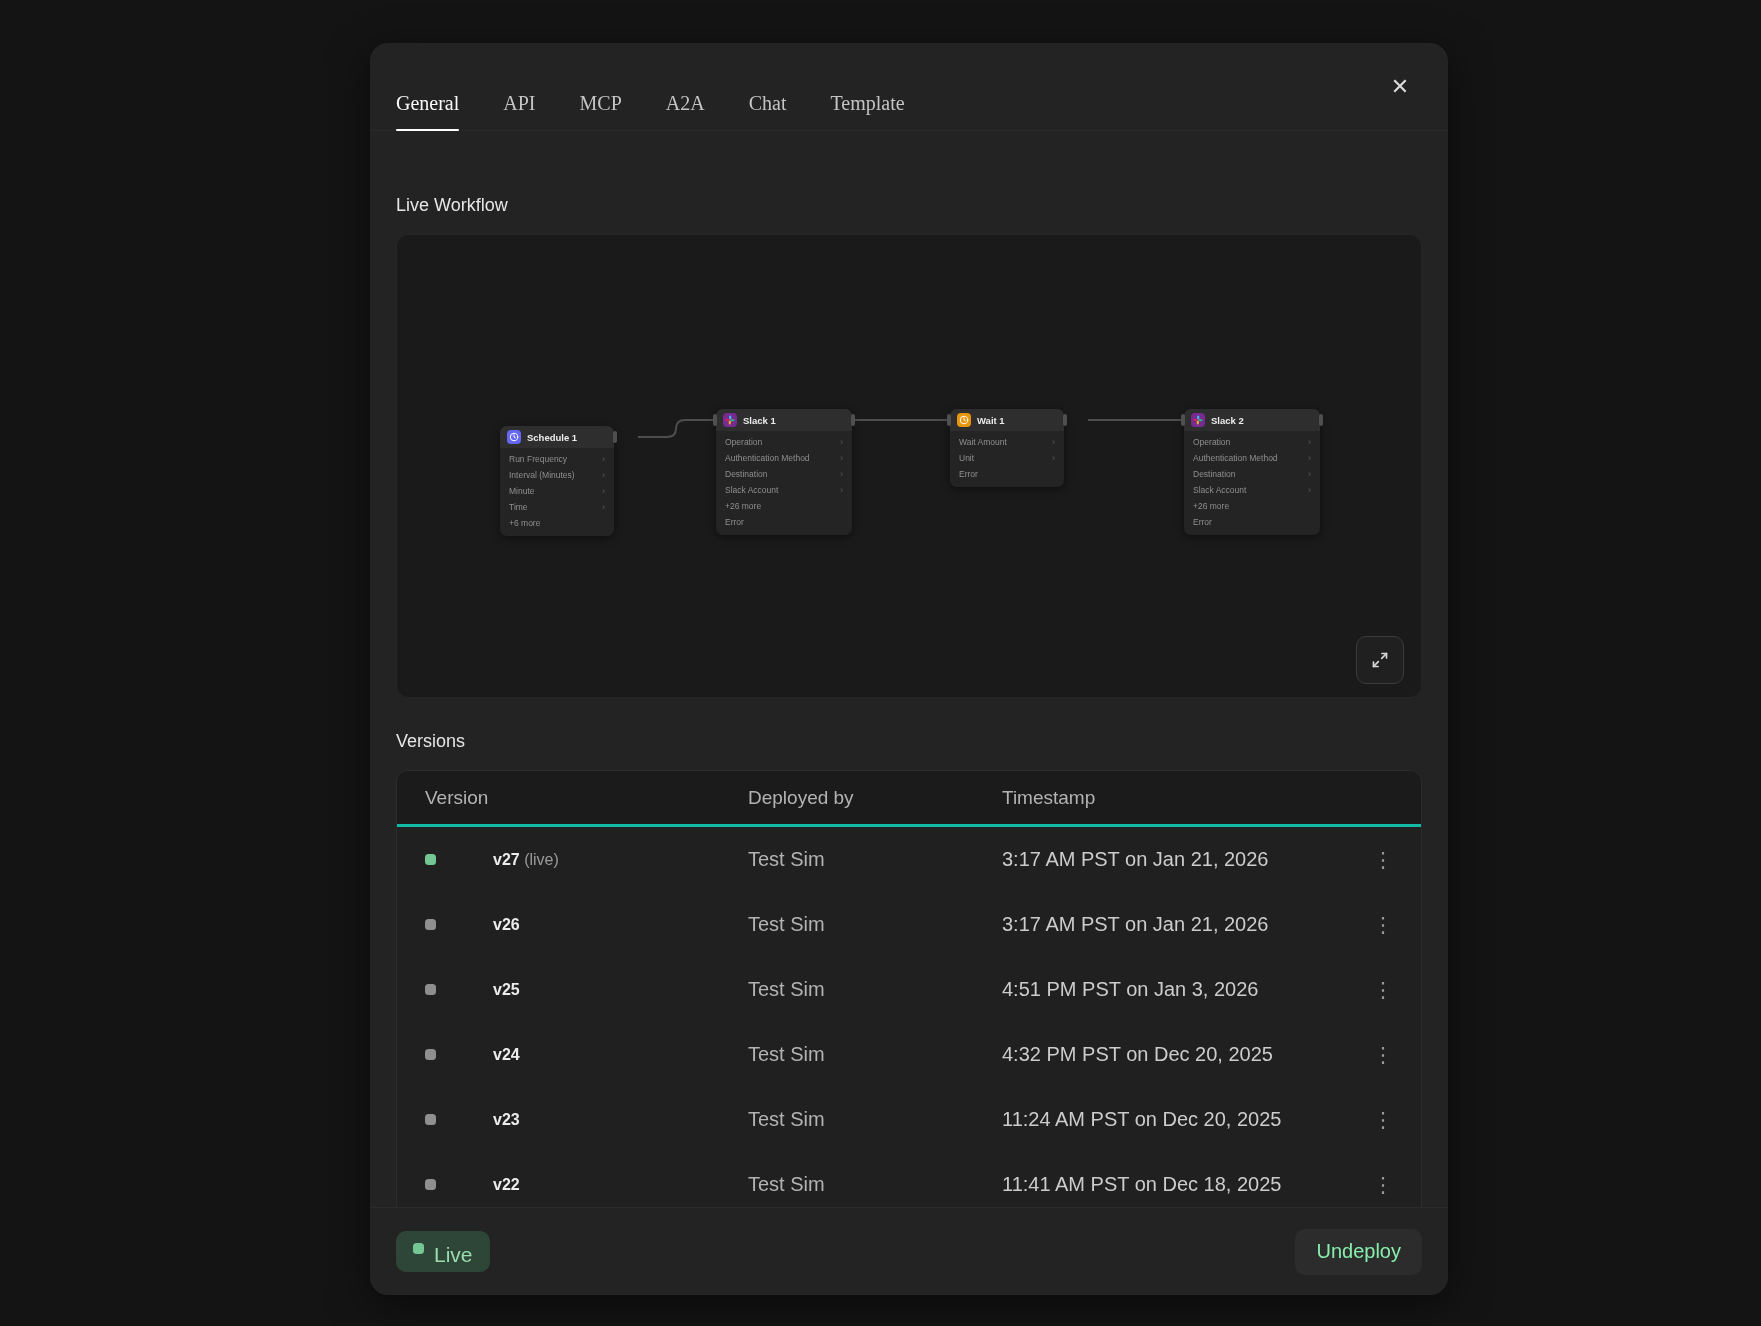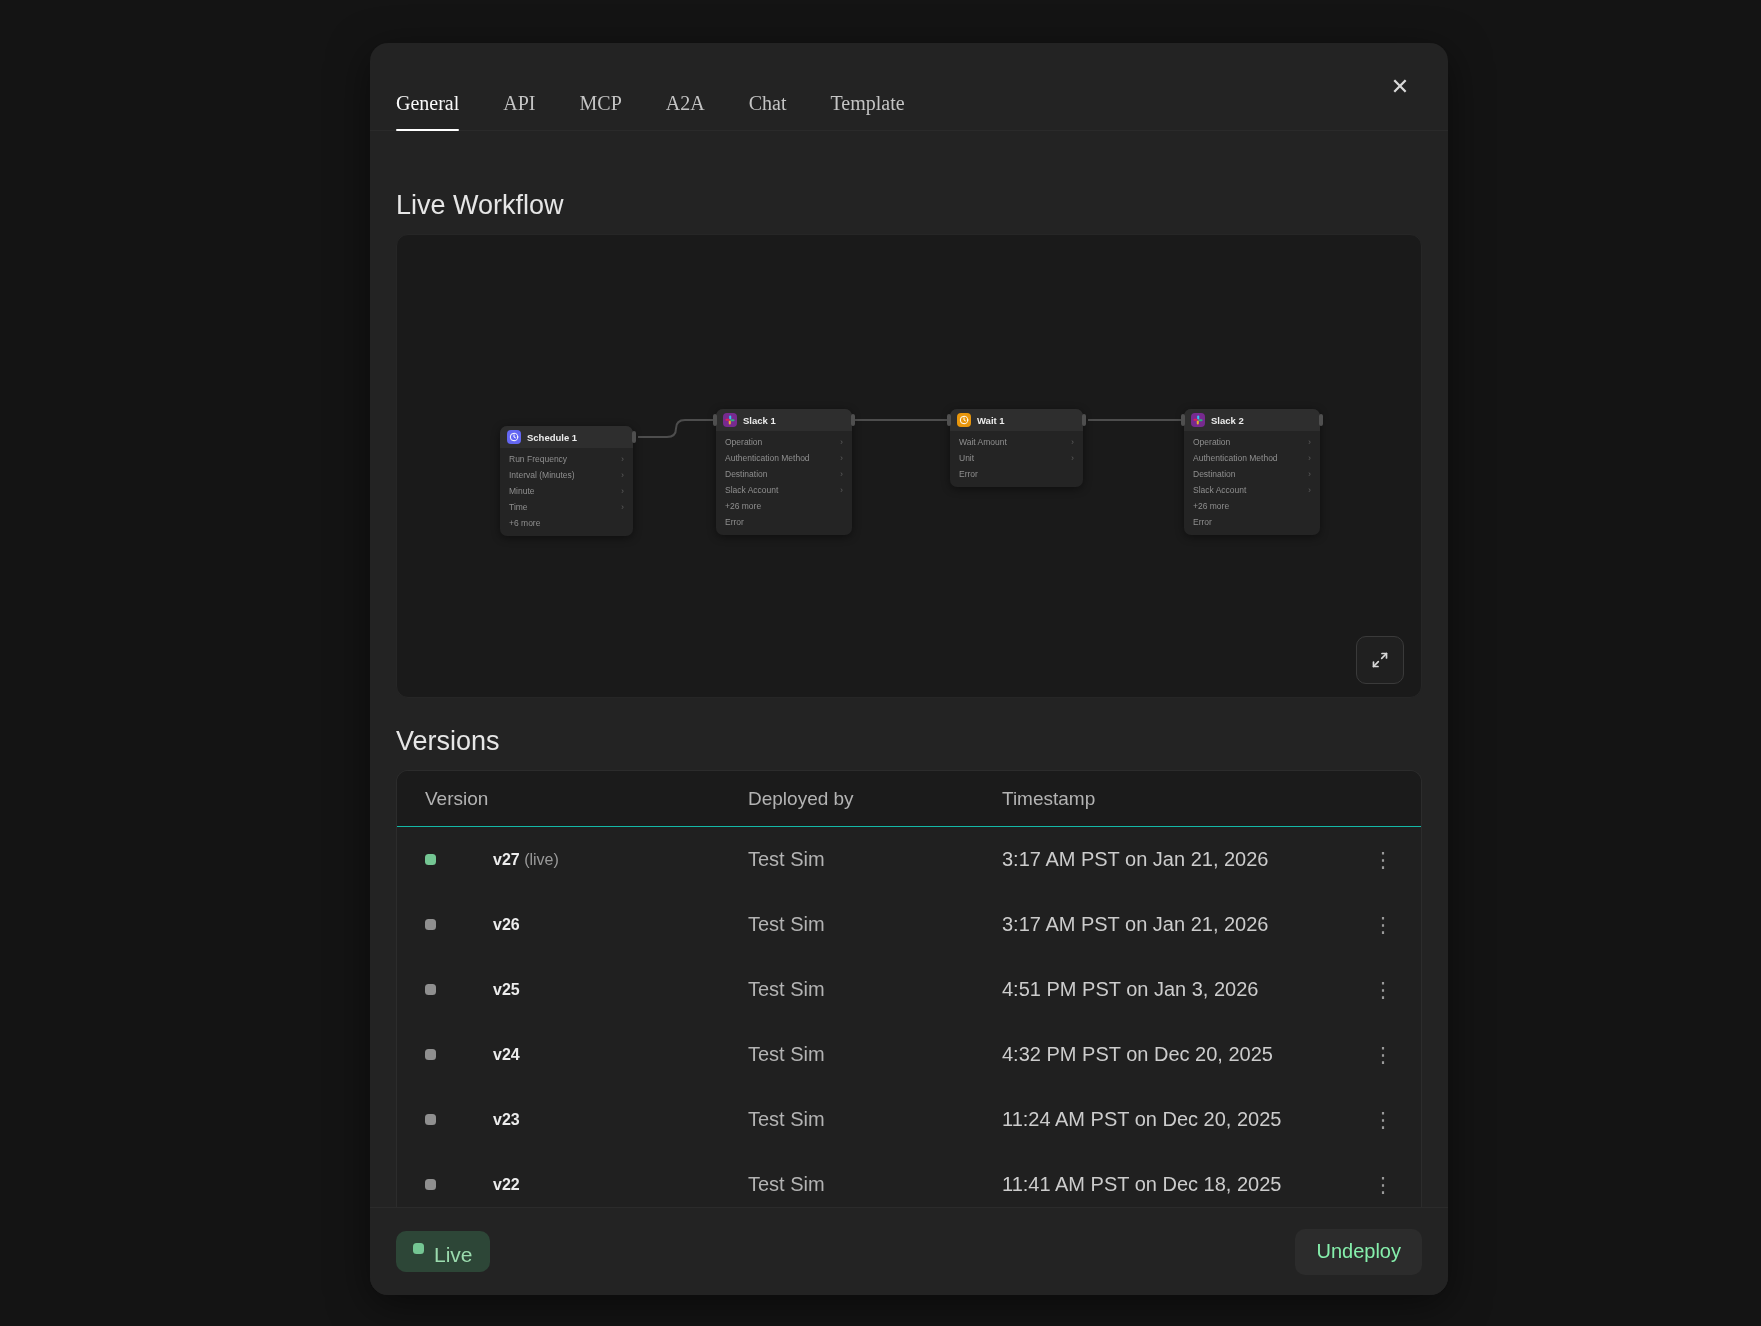--- a/index.html
+++ b/index.html
@@ -13,29 +13,29 @@
   .modal-title { font-size:25px; line-height:36px; font-weight:500; color:#f2f2f2; letter-spacing:.2px; }
   .close-btn { position:absolute; top:26px; right:30px; width:36px; height:36px; display:flex;
                align-items:center; justify-content:center; color:#d9d9d9; font-size:22px; cursor:pointer; background:none; border:none; }
   .tabs { display:flex; gap:44px; margin:18px -26px 0 -26px; padding:0 26px; border-bottom:1px solid #2a2a2a; }
   .tab { font-size:20px; line-height:24px; color:#c4c4c4; padding-bottom:15px; position:relative; cursor:pointer; background:none; border:none; font-family:Liberation Serif, serif; }
   .tab.active { color:#fafafa; font-weight:500; }
   .tab.active::after { content:""; position:absolute; left:0; right:0; bottom:-1px; height:2px; background:#fff; border-radius:1px; }
 
   
   .content { position:absolute; top:125px; left:0; right:0; bottom:88px; overflow:hidden; padding:0 26px; }
-  .section-title { font-size:27px; font-weight:500; color:#e6e6e6; line-height:26px; }
+  .section-title { font-size:18px; font-weight:500; color:#e6e6e6; line-height:26px; }
   .t-workflow { margin:24px 0 16px; }
   .t-versions { margin:30px 0 16px; }
 
   
   .canvas { position:relative; width:1026px; height:464px; background:#1a1a1a;
             border:1px solid #262626; border-radius:12px; overflow:hidden; }
   .edges { position:absolute; inset:0; }
-  .node { position:absolute; width:133px; background:#242424; border-radius:7px;
+  .node { position:absolute; width:114px; background:#242424; border-radius:7px;
           box-shadow:0 2px 8px rgba(0,0,0,.45); }
   .node-header { position:relative; display:flex; align-items:center; gap:6px; height:22px;
                  background:#2e2e2e; border-radius:7px 7px 0 0; padding:0 7px; }
   .node-title { font-size:9.5px; font-weight:700; color:#ececec; white-space:nowrap; }
   .node-icon { width:14px; height:14px; border-radius:4px; display:flex; align-items:center; justify-content:center; flex:none; }
   .node-body { padding:3px 0 5px; }
   .nfield { height:16px; display:flex; align-items:center; justify-content:space-between;
             padding:0 9px; font-size:8.5px; color:#8f8f8f; white-space:nowrap; }
   .nfield .caret { color:#5c5c5c; font-size:9px; line-height:1; }
   .port { position:absolute; width:4px; height:12px; background:#4f4f4f; border-radius:2px; top:5px; }
@@ -46,21 +46,21 @@
   .n-slack2   { left:787px; top:174px; width:136px; }
   .ic-schedule { background:#6467f2; }
   .ic-wait     { background:#e8960c; }
   .ic-slack    { background:#772a8f; }
   .expand-btn { position:absolute; right:17px; bottom:13px; width:48px; height:48px; background:#202020;
                 border:1px solid #3a3a3a; border-radius:10px; display:flex; align-items:center; justify-content:center; cursor:pointer; }
 
   
   .vtable { width:1026px; background:#202020; border:1px solid #2c2c2c; border-radius:12px 12px 0 0; border-bottom:none; overflow:hidden; }
   .vhead { display:grid; grid-template-columns:323px 254px 1fr 56px; align-items:center;
-           height:56px; padding-left:28px; background:#1b1b1b; border-bottom:1px solid #14b8a6; }
+           height:56px; padding-left:28px; background:#1b1b1b; border-bottom:3px solid #14b8a6; }
   .vhead span { font-size:19px; color:#b3b3b3; }
   .vrow { display:grid; grid-template-columns:42px 281px 254px 1fr 56px; align-items:center;
           height:65px; padding-left:28px; }
   .dot { width:11px; height:11px; border-radius:3.5px; background:#8f8f8f; }
   .dot.live { background:#74c693; }
   .vname { font-size:16px; font-weight:600; color:#ececec;margin-left:26px; }
   .vname .suffix { font-weight:400; color:#9a9a9a; }
   .vby { font-size:20px; color:#b3b3b3; }
   .vts { font-size:20px; color:#cccccc; }
   .kebab { width:36px; height:36px; border:none; background:none; color:#9a9a9a; font-size:21px;

